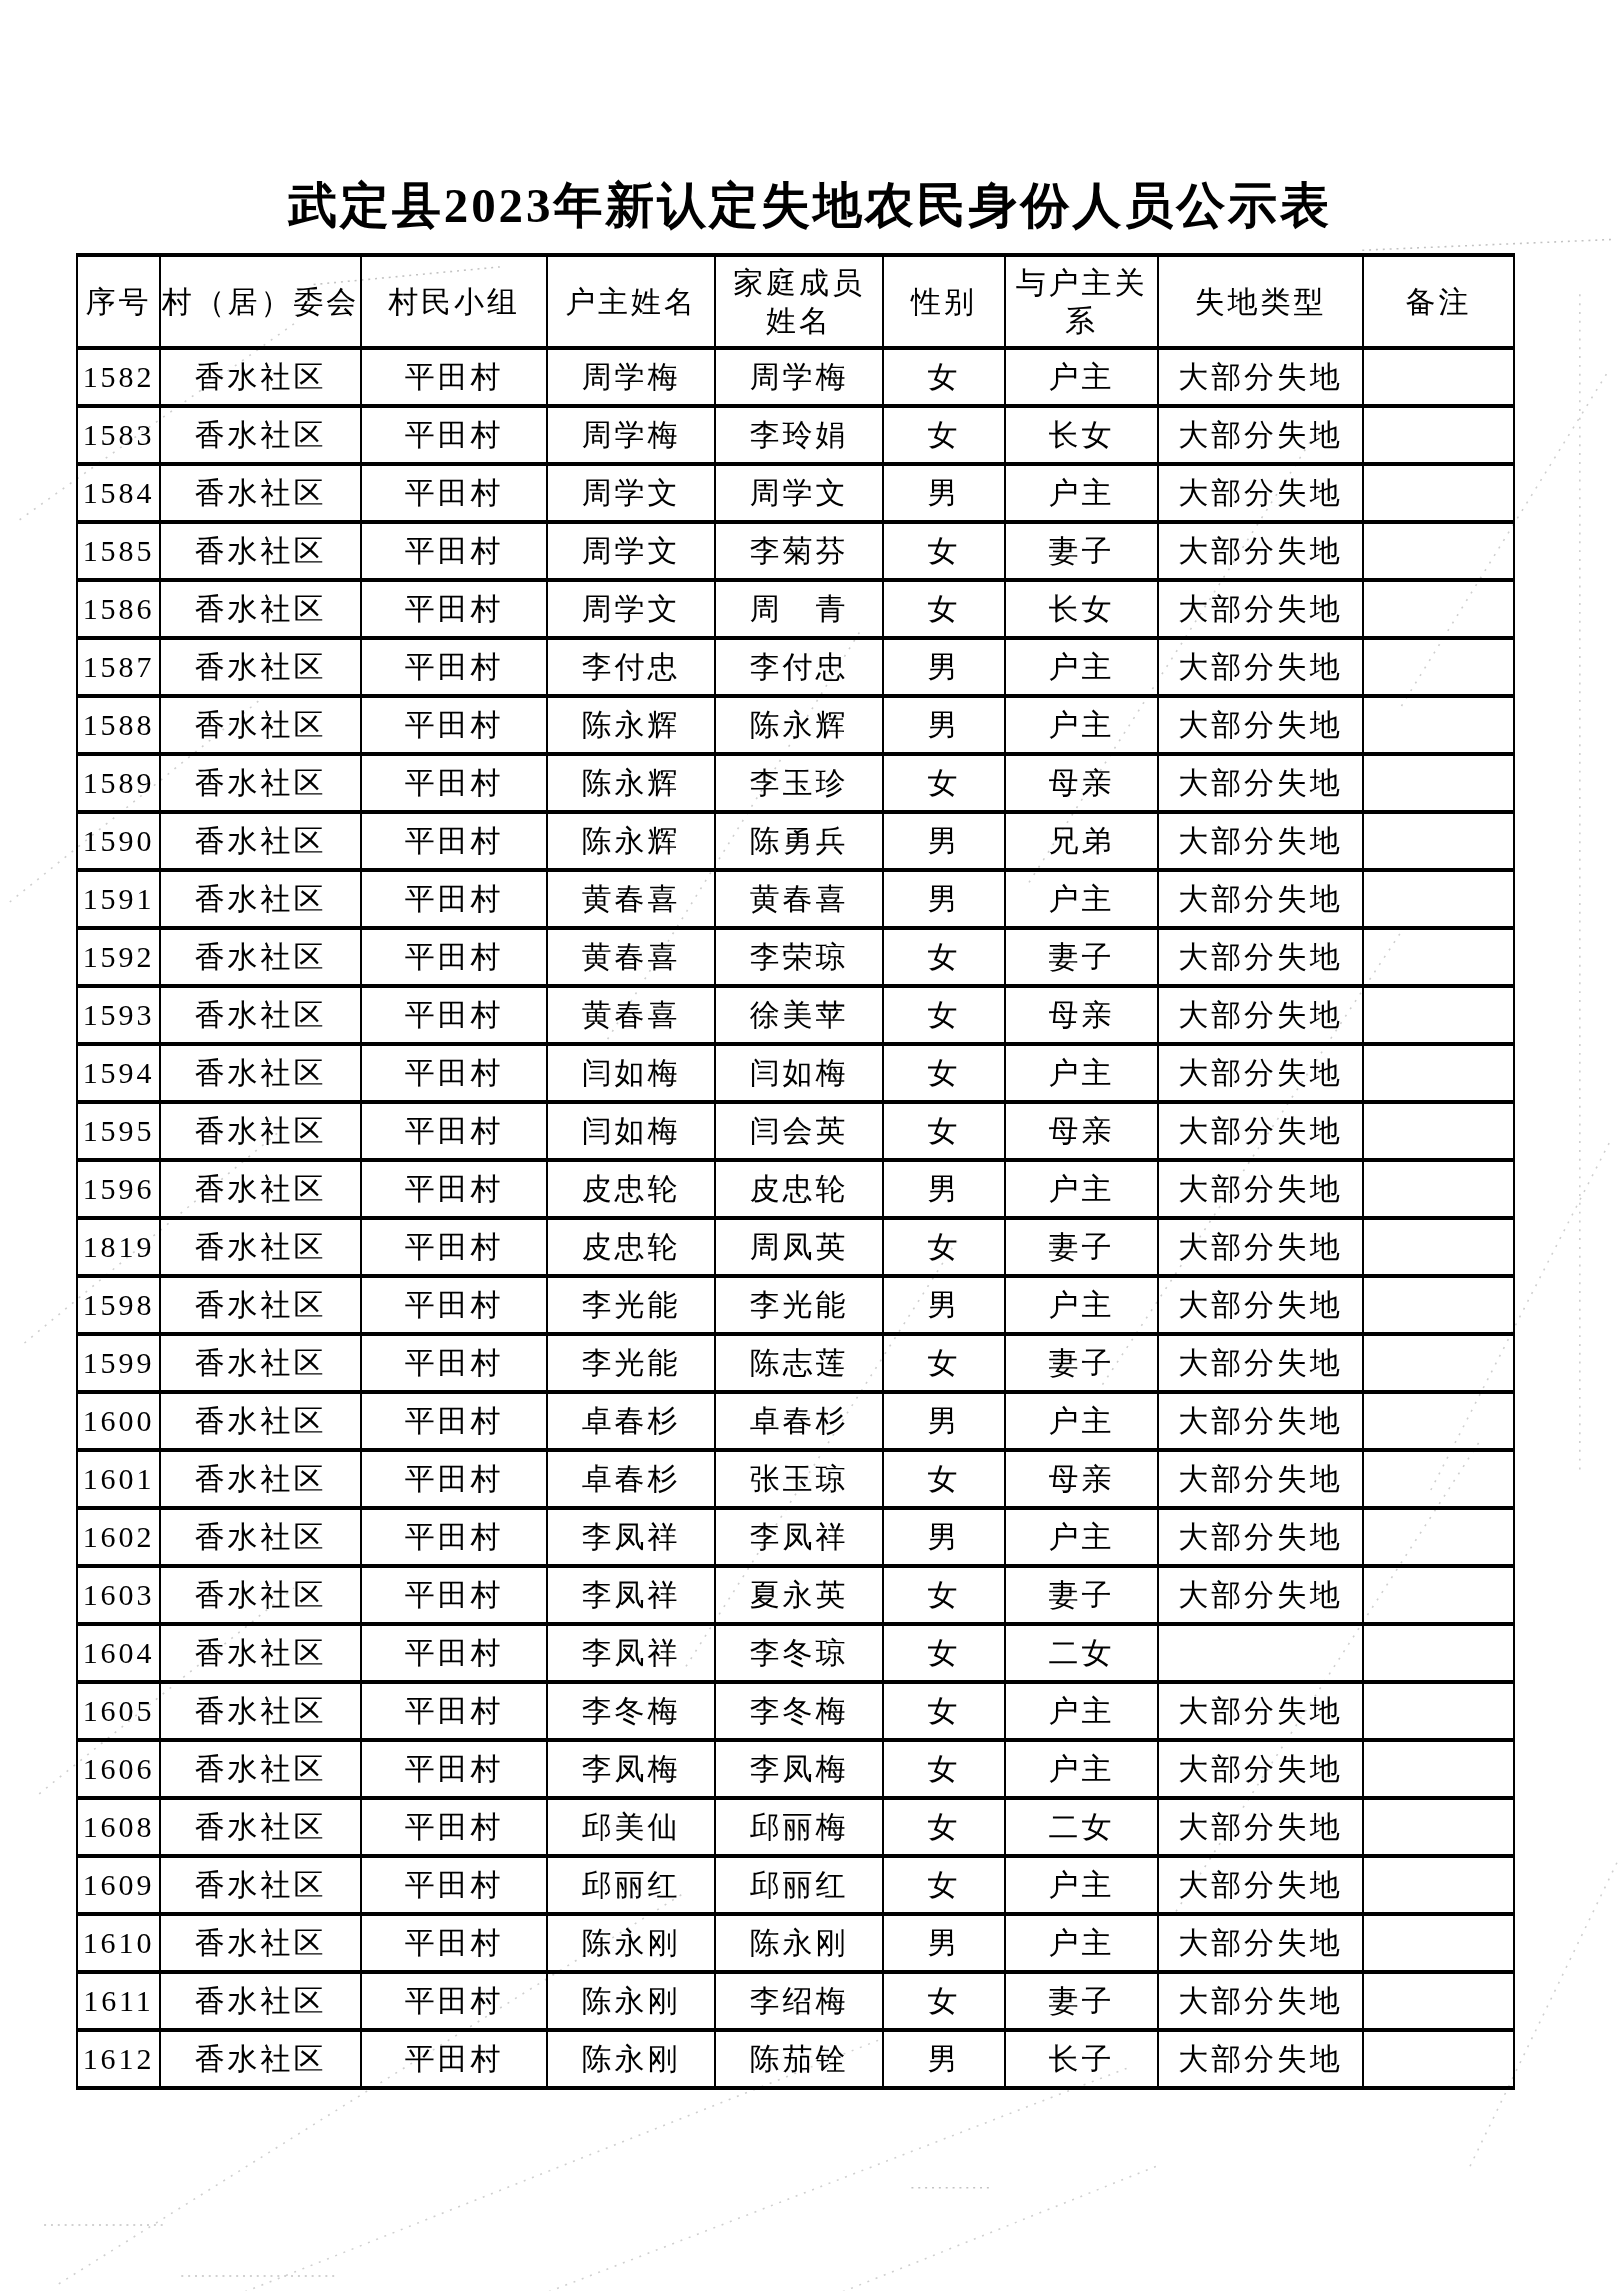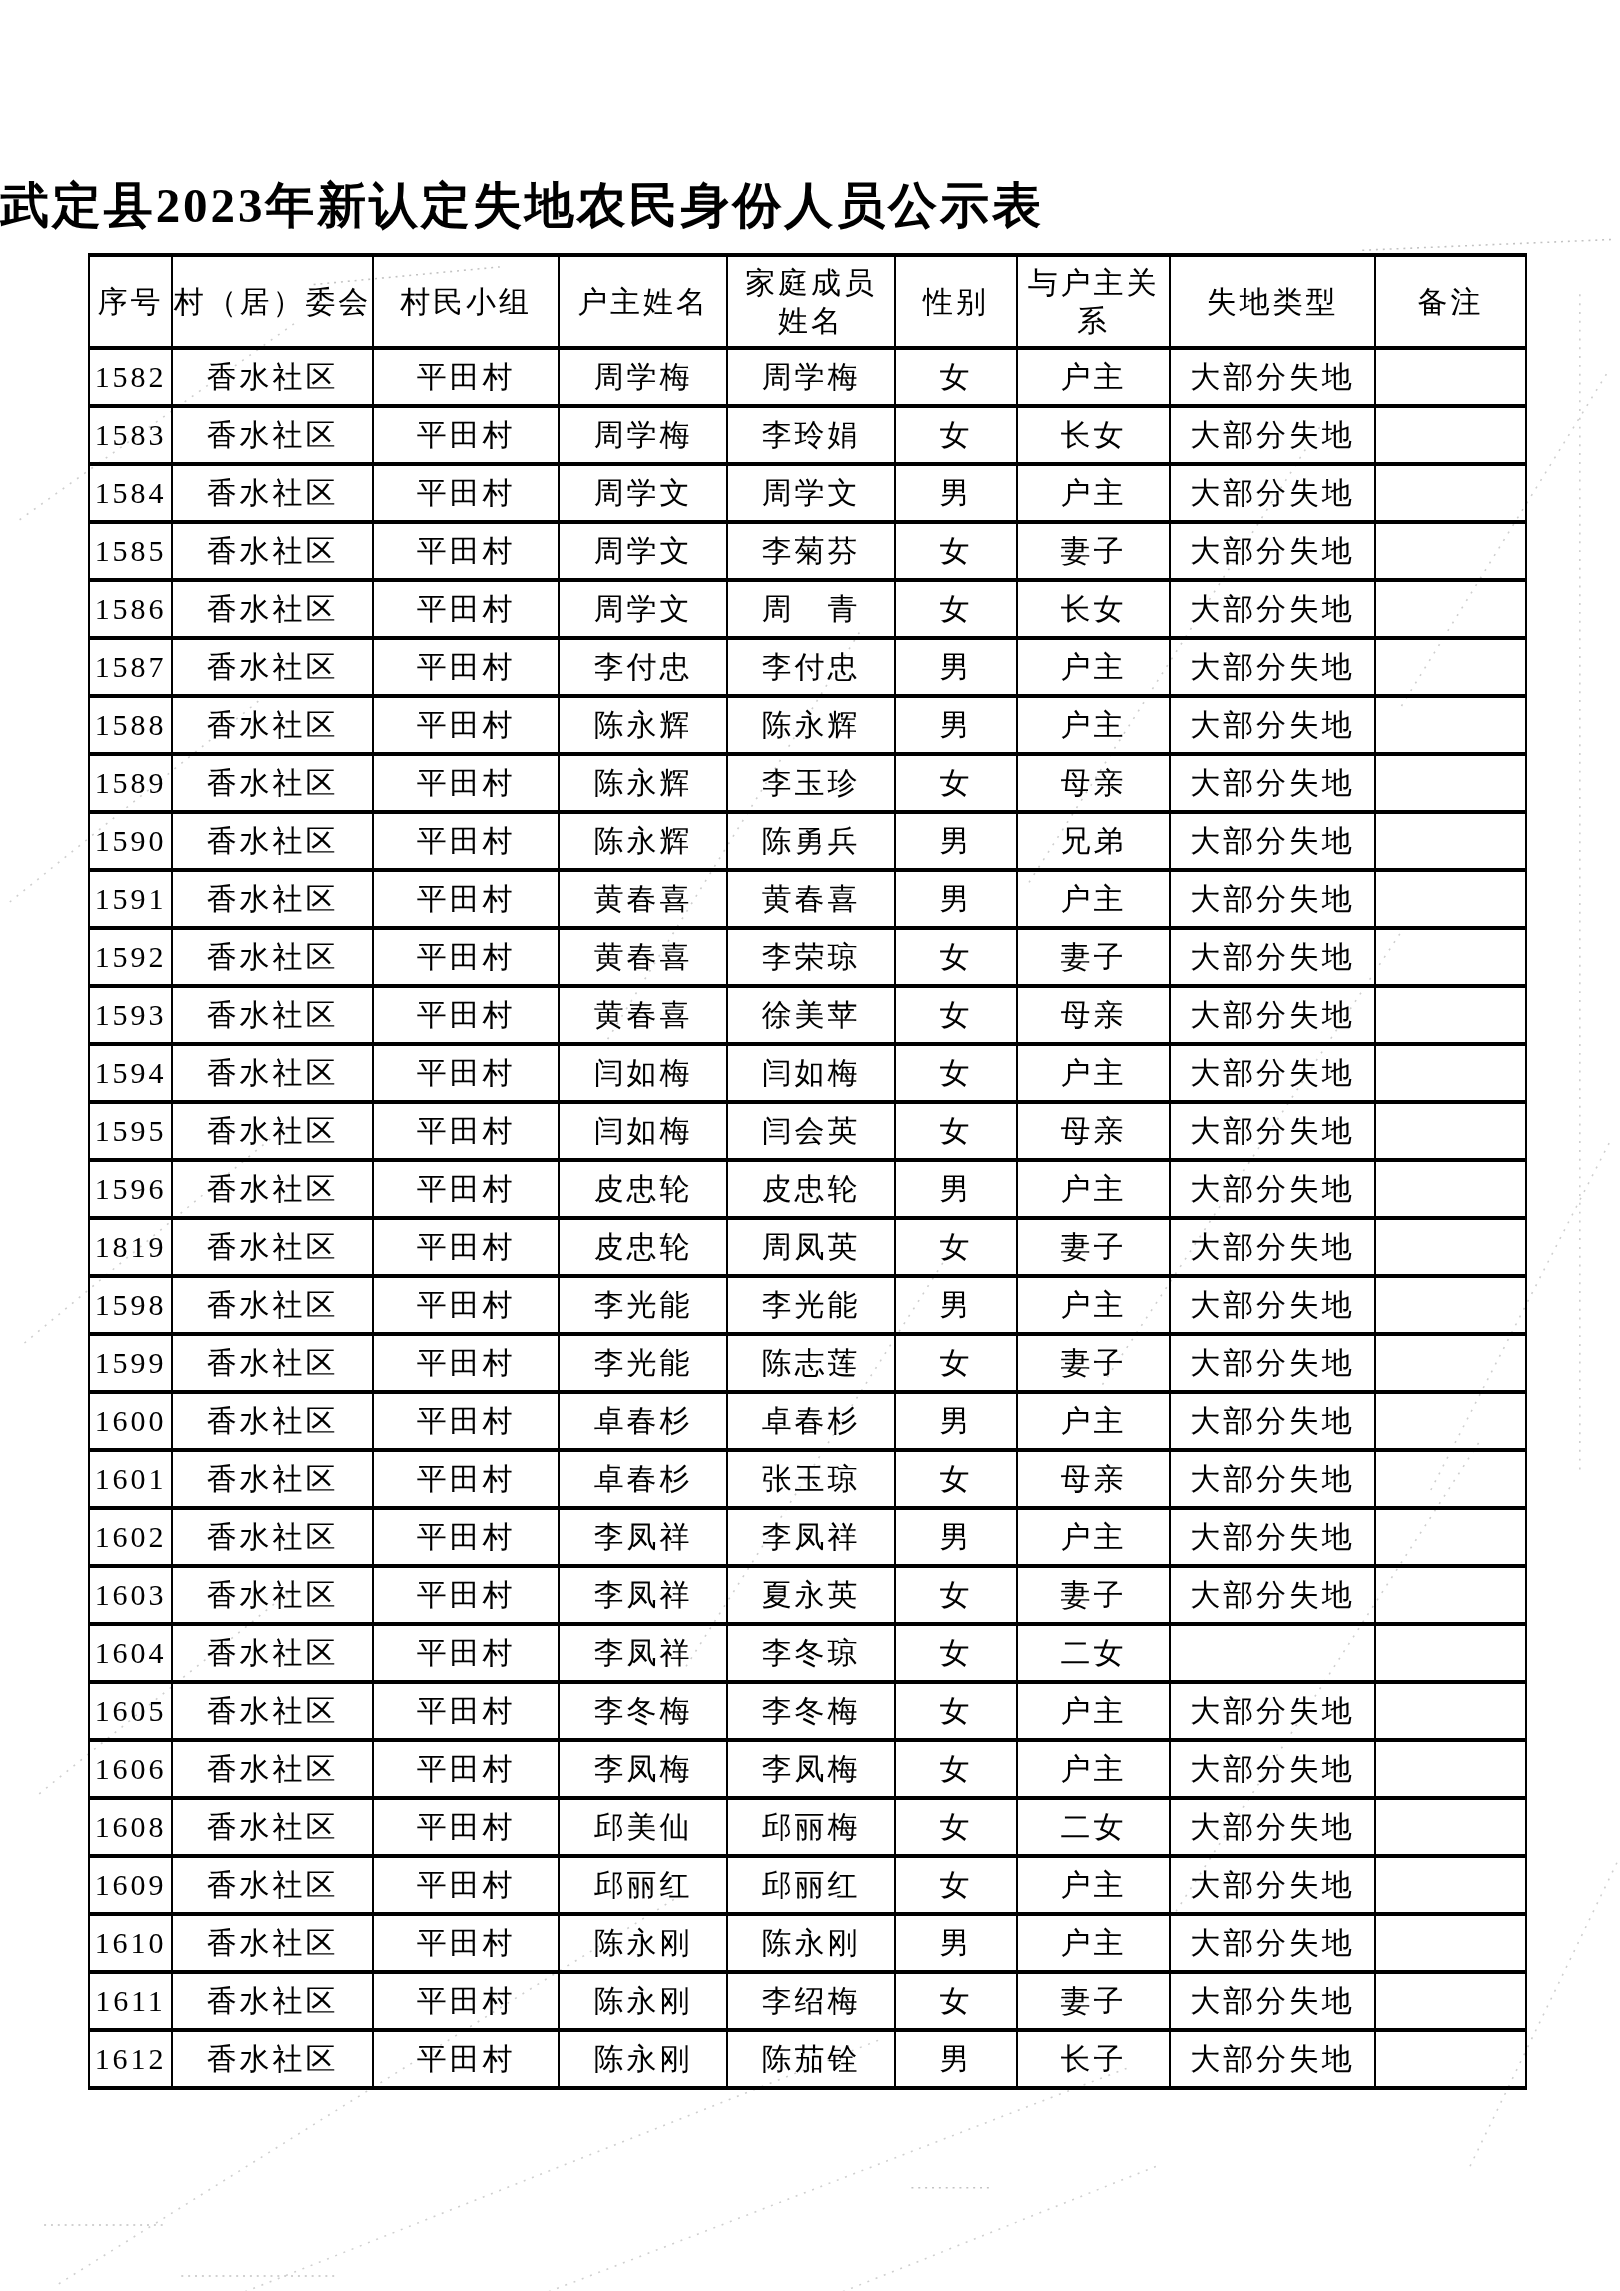--- a/index.html
+++ b/index.html
@@ -12,27 +12,27 @@
     color: #000000;
   }
   .artifacts {
     position: absolute; left: 0; top: 0; z-index: 0;
     pointer-events: none;
   }
   .doc { position: relative; z-index: 1; }
   .page-title {
     margin: 0;
     position: absolute; top: 173px; left: 0; width: 1620px;
-    text-align: left;
+    text-align: center;
     font-size: 49px; font-weight: bold;
     letter-spacing: 2.9px;
     white-space: nowrap;
   }
   table.notice {
-    position: absolute; top: 253px; left: 88px;
+    position: absolute; top: 253px; left: 76px;
     width: 1436px;
     border-collapse: collapse;
     table-layout: fixed;
     background: transparent;
   }
   table.notice th, table.notice td {
     border: 2.9px solid #000;
     border-top-width: 4.9px;
     border-bottom-width: 4.9px;
     text-align: center;

